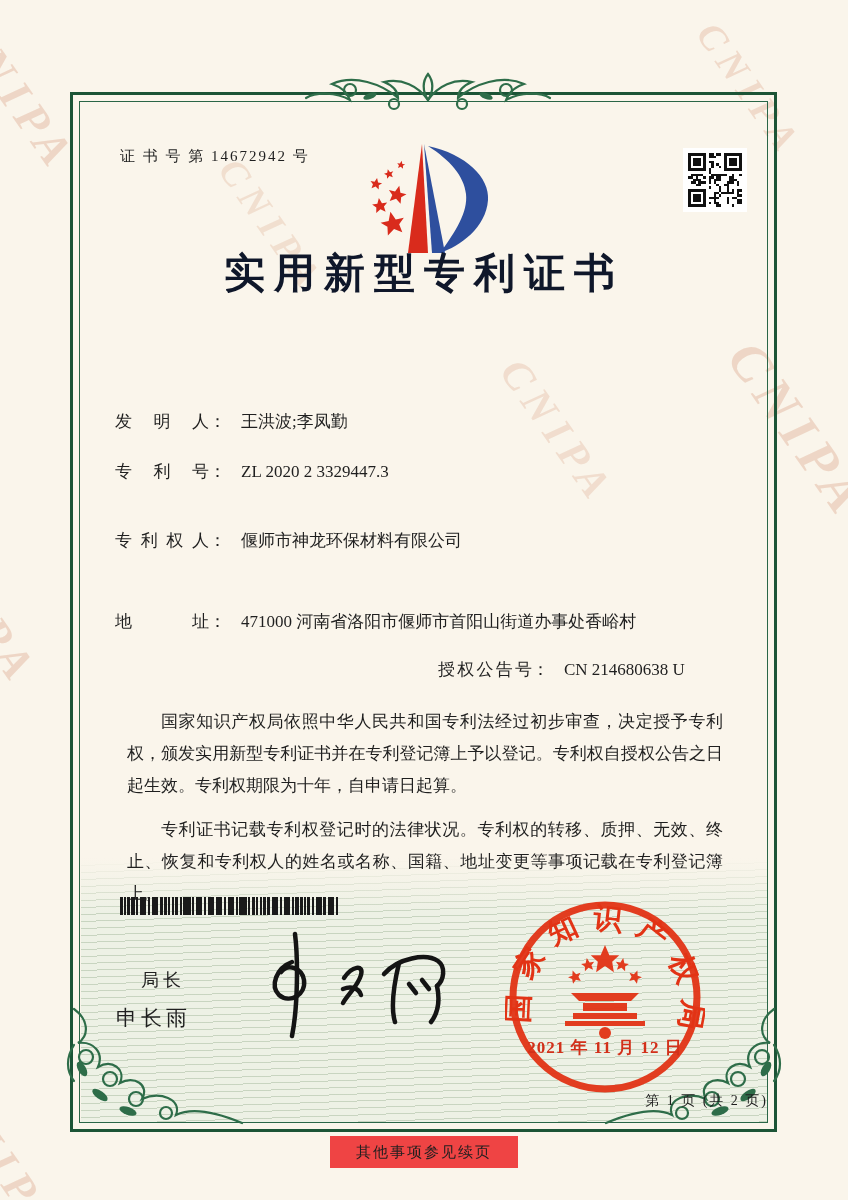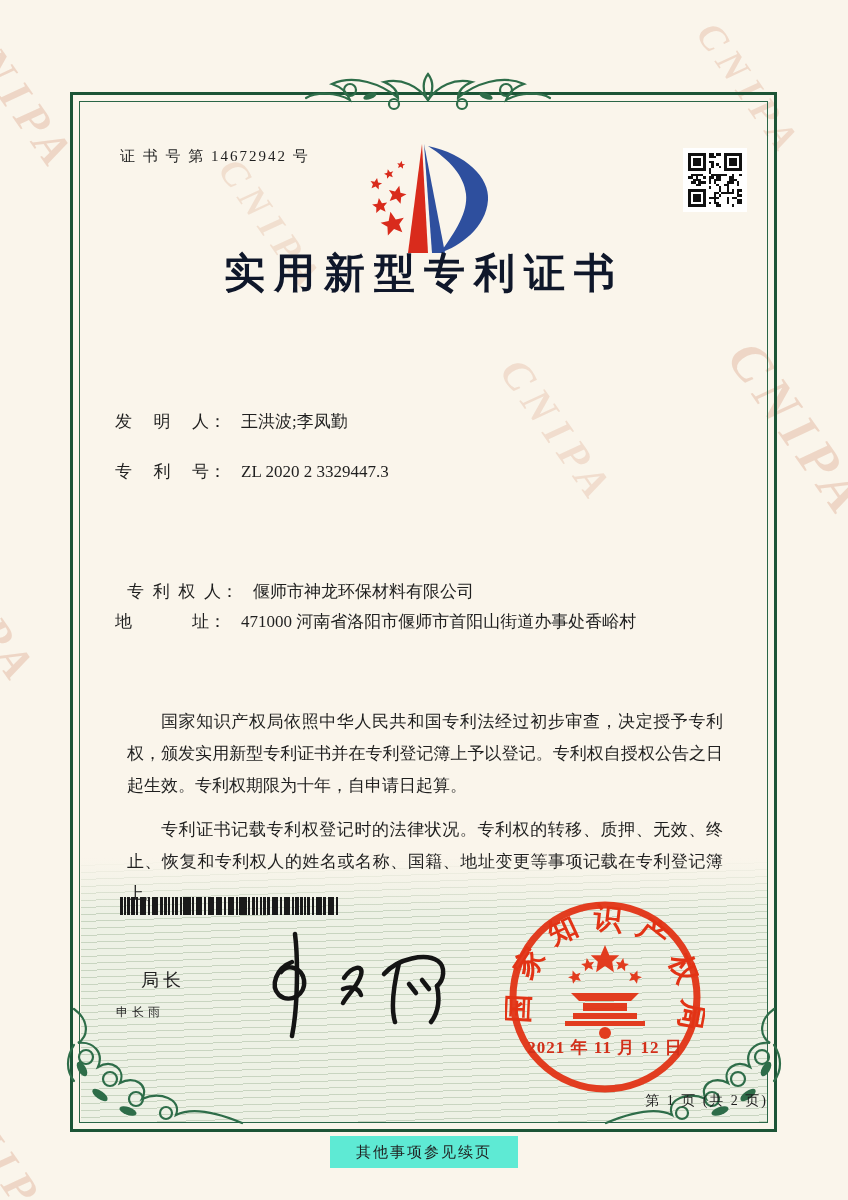--- a/index.html
+++ b/index.html
@@ -35,41 +35,41 @@
   .certno{position:absolute;left:120px;top:147px;font-size:15px;letter-spacing:2px;z-index:3;}
   .logo{position:absolute;left:350px;top:134px;z-index:3;}
   .qr{position:absolute;left:683px;top:148px;width:64px;height:64px;background:#fff;z-index:3;}
   .title{position:absolute;left:0;top:246px;width:100%;text-align:center;
          font-size:41px;font-weight:bold;letter-spacing:9px;color:#0f172a;z-index:3;}
 
   .row{position:absolute;left:115px;font-size:17px;white-space:nowrap;z-index:3;}
   .f-label{display:inline-block;width:94px;text-align:justify;text-align-last:justify;}
   .f-colon{display:inline-block;margin-right:15px;}
   .r0{top:348px;} .r1{top:410px;} .r2{top:460px;} .r3{top:510px;}
-  .r4{top:580px;margin-left:12px;} .r5{top:610px;} .r6{top:658px;} .r7{top:658px;left:438px;}
+  .r4{top:529px;} .r5{top:610px;} .r6{top:658px;} .r7{top:658px;left:438px;}
 
   .paras{position:absolute;left:115px;top:694px;width:620px;font-size:17px;
          line-height:32px;text-align:justify;z-index:3;}
   .paras p{margin:12px;text-indent:2em;}
 
   .barcode{position:absolute;left:120px;top:897px;width:218px;height:18px;z-index:3;
         background-image:
           repeating-linear-gradient(90deg,#1a1a1a 0 2px,rgba(0,0,0,0) 2px 4px),
           repeating-linear-gradient(90deg,#1a1a1a 0 1px,rgba(0,0,0,0) 1px 7px),
           repeating-linear-gradient(90deg,#1a1a1a 0 3px,rgba(0,0,0,0) 3px 11px);}
 
   .director-title{position:absolute;left:116px;top:968px;font-size:18px;letter-spacing:4px;z-index:3;margin-left:25px;}
-  .director-name{position:absolute;left:116px;top:1004px;font-size:12px;letter-spacing:4px;z-index:3;}
+  .director-name{position:absolute;left:116px;top:1004px;font-size:21px;letter-spacing:4px;z-index:3;}
   .signature{position:absolute;left:248px;top:928px;z-index:3;}
 
   .seal{position:absolute;left:505px;top:897px;z-index:4;}
 
   .pageno{position:absolute;left:80px;top:1092px;width:688px;text-align:right;
           font-size:14px;letter-spacing:2px;z-index:3;}
-  .note{position:absolute;left:330px;top:1136px;width:188px;height:32px;background:#5eead4;
+  .note{position:absolute;left:330px;top:1136px;width:188px;height:32px;background:#ef4444;
         text-align:center;line-height:32px;font-size:15px;letter-spacing:2px;z-index:3;}
 </style>
 </head>
 <body>
 
 <div class="page">
 
   <div class="wm wm1">CNIPA</div>
   <div class="wm wm2">CNIPA</div>
   <div class="wm wm3">CNIPA</div>
@@ -286,20 +286,23 @@
   </div>
   <div class="row r2">
     <span class="f-label">专利号</span><span class="f-colon">：</span><span>ZL 2020 2 3329447.3</span>
   </div>
   <div class="row r4">
     <span class="f-label">专利权人</span><span class="f-colon">：</span><span>偃师市神龙环保材料有限公司</span>
   </div>
   <div class="row r5">
     <span class="f-label">地址</span><span class="f-colon">：</span><span>471000 河南省洛阳市偃师市首阳山街道办事处香峪村</span>
   </div>
+  <div class="row r7">
+    <span class="f-label">授权公告号</span><span class="f-colon">：</span><span>CN 214680638 U</span>
+  </div>
 
   <div class="paras">
     <p>国家知识产权局依照中华人民共和国专利法经过初步审查，决定授予专利权，颁发实用新型专利证书并在专利登记簿上予以登记。专利权自授权公告之日起生效。专利权期限为十年，自申请日起算。</p>
     <p>专利证书记载专利权登记时的法律状况。专利权的转移、质押、无效、终止、恢复和专利权人的姓名或名称、国籍、地址变更等事项记载在专利登记簿上。</p>
   </div>
 
   <div class="barcode"></div>
 
   <div class="director-title">局长</div>
   <div class="director-name">申长雨</div>

